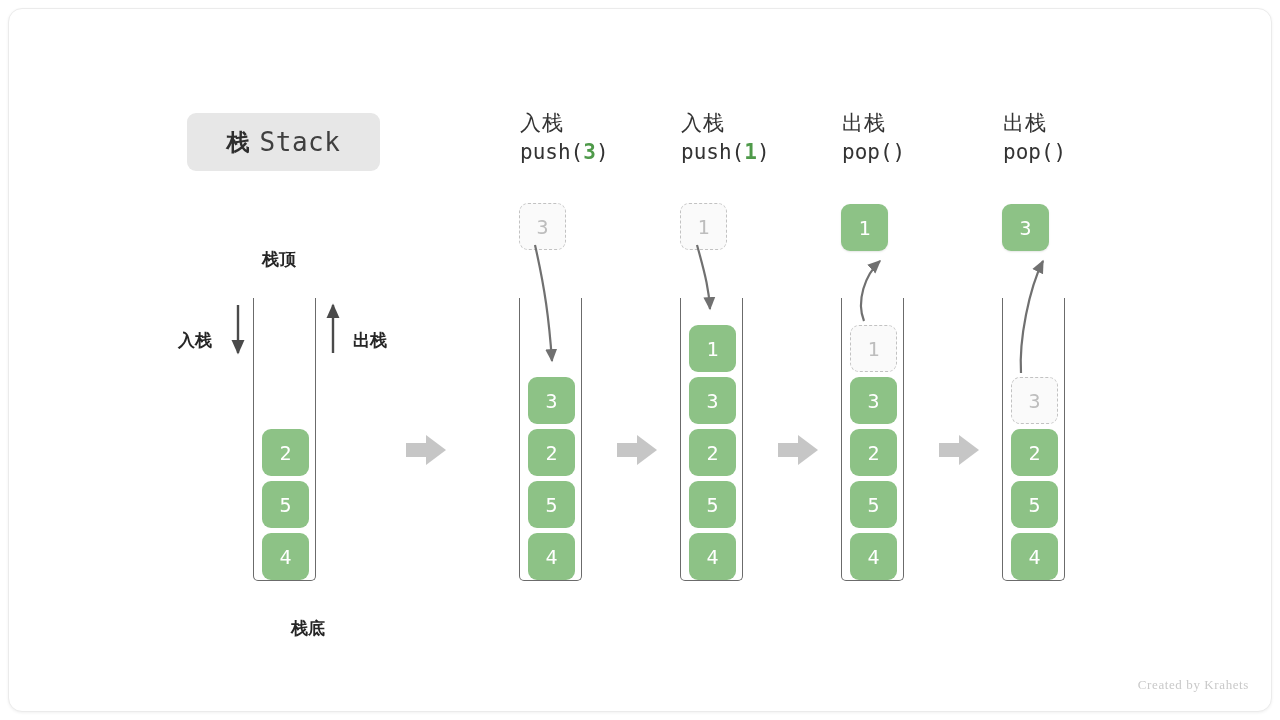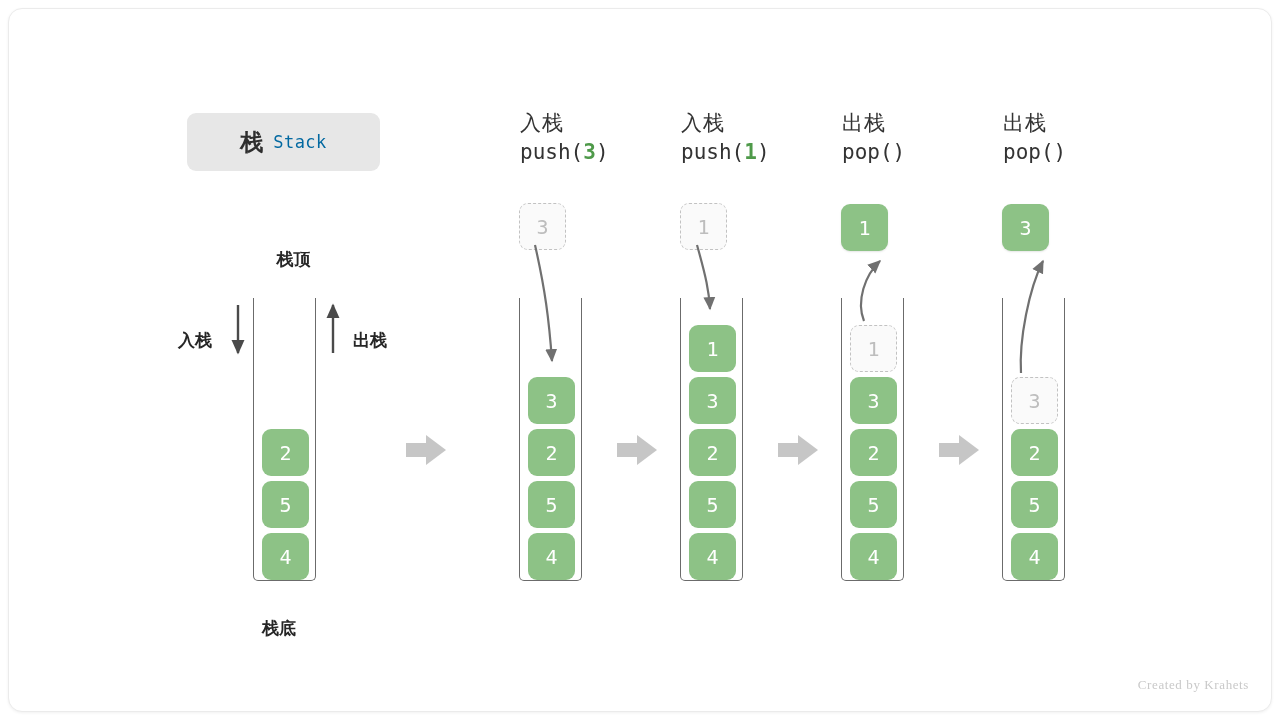--- a/index.html
+++ b/index.html
@@ -20,21 +20,21 @@
     left:178px;top:104px;width:193px;height:58px;
     background:#e7e7e7;border-radius:9px;
     display:flex;align-items:center;justify-content:center;
   }
   #title-pill .t-cn{
     font-family:"DejaVu Sans",sans-serif;font-weight:bold;
     font-size:23px;color:#2e2e2e;letter-spacing:1px;
   }
   #title-pill .t-en{
     font-family:"DejaVu Sans Mono","Liberation Mono",monospace;
-    font-size:17px;color:#0369a1;margin-left:9px;letter-spacing:.5px;
+    font-size:26px;color:#404040;margin-left:9px;letter-spacing:.5px;
   }
 
   
   .cnlabel{
     font-family:"DejaVu Sans",sans-serif;font-weight:bold;
     font-size:17px;color:#262626;white-space:nowrap;
   }
   .colhead{white-space:nowrap;}
   .colhead .l1{
     font-family:"DejaVu Sans",sans-serif;font-size:21px;color:#333;
@@ -86,22 +86,22 @@
 </head>
 <body>
 
 <div id="canvas">
 
   <div class="abs" id="title-pill">
     <span class="t-cn">栈</span>
     <span class="t-en">Stack</span>
   </div>
 
-  <div class="abs cnlabel" style="left:253px;top:239px;width:63px;text-align:center;">栈顶</div>
-  <div class="abs cnlabel" style="left:253px;top:608px;width:63px;text-align:left;font-family:Liberation Serif, serif;">栈底</div>
+  <div class="abs cnlabel" style="left:253px;top:239px;width:63px;">栈顶</div>
+  <div class="abs cnlabel" style="left:253px;top:608px;width:63px;text-align:right;font-family:Liberation Serif, serif;">栈底</div>
   <div class="abs cnlabel" style="left:169px;top:320px;">入栈</div>
   <div class="abs cnlabel" style="left:344px;top:320px;">出栈</div>
 
   <div class="abs colhead" style="left:511px;top:100px;">
     <span class="l1">入栈</span>
     <span class="l2"><span>push(</span><span class="arg">3</span><span>)</span></span>
   </div>
 
   <div class="abs colhead" style="left:672px;top:100px;">
     <span class="l1">入栈</span>

